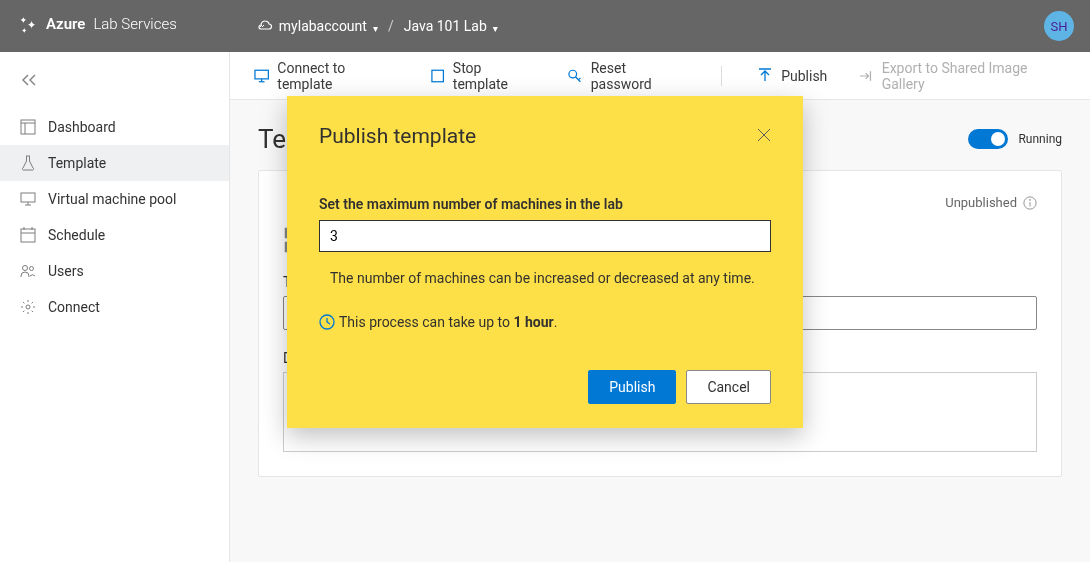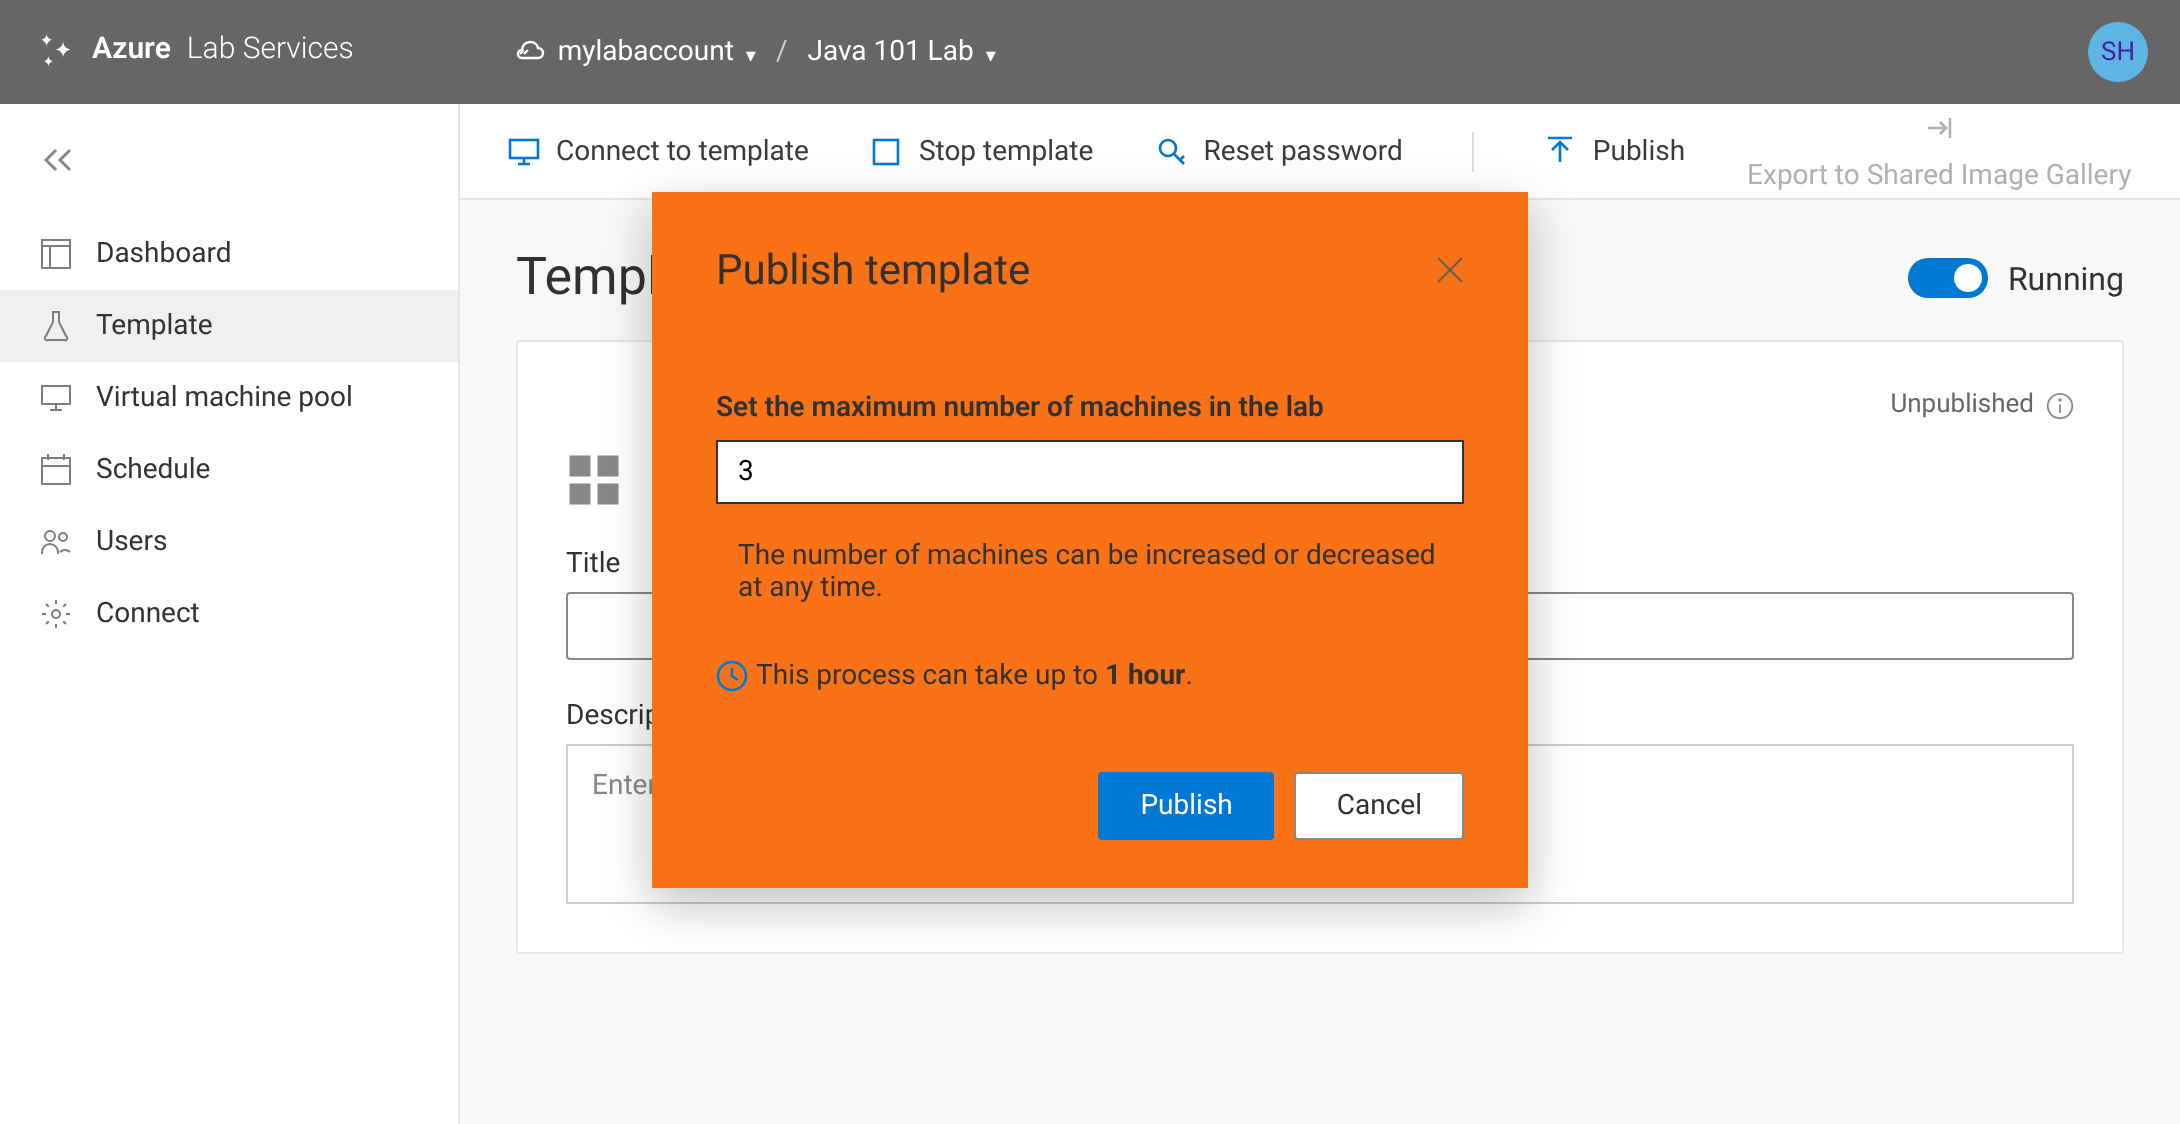--- a/index.html
+++ b/index.html
@@ -26,40 +26,40 @@
     .nav-item { display: flex; align-items: center; gap: 12px; padding: 10px 20px; font-size: 14px; color: #333; cursor: pointer; }
     .nav-item.active { background: #eef0f1; }
     .nav-icon { width: 16px; height: 16px; color: #7d7d7d; flex-shrink: 0; }
 
     
     .content { flex: 1; padding: 0; background: #f8f8f8; overflow: hidden; }
     .toolbar { height: 48px; display: flex; align-items: center; gap: 31px; padding: 0 24px; border-bottom: 1px solid #e6e6e6; background: #fff; font-size: 14px; }
     .tool-btn { display: flex; align-items: center; gap: 8px; color: #3b3b3b; cursor: pointer; }
     .tool-btn .ticon { color: #0078d4; width: 16px; height: 16px; }
     .tool-sep { width: 1px; height: 20px; background: #ddd; margin: 0 4px; }
-    .tool-btn.disabled { color: #b0b0b0; flex-direction: column; }
+    .tool-btn.disabled { color: #b0b0b0; }
     .tool-btn.disabled .ticon { color: #b0b0b0; }
 
     .page-body { padding: 24px 28px; }
     .page-title-row { display: flex; align-items: center; margin-bottom: 16px; }
     .page-title { font-size: 26px; font-weight: 400; color: #323130; }
     .status-right { margin-left: auto; display: flex; align-items: center; gap: 10px; }
     .toggle { width: 40px; height: 20px; background: #0078d4; border-radius: 10px; position: relative; cursor: pointer; }
     .toggle-knob { width: 14px; height: 14px; background: #fff; border-radius: 50%; position: absolute; right: 3px; top: 3px; }
-    .status-label { font-size: 16px; color: #323130; }
+    .status-label { font-size: 12px; color: #323130; }
 
     .card { background: #fff; border: 1px solid #e6e6e6; border-radius: 2px; padding: 24px; }
     .unpub-row { display: flex; justify-content: flex-end; align-items: center; gap: 6px; color: #666; font-size: 13px; margin-bottom: 16px; }
     .field-label { font-size: 14px; color: #323130; margin-bottom: 6px; }
     .text-input { width: 100%; border: 1px solid #8a8886; padding: 8px 10px; font-size: 14px; border-radius: 2px; }
     .desc-box { width: 100%; border: 1px solid #ccc; padding: 12px; font-size: 14px; color: #888; height: 80px; margin-top: 6px; }
 
     
     .modal-overlay { position: absolute; inset: 0; background: transparent; display: flex; align-items: flex-start; justify-content: center; padding-top: 96px; pointer-events: none; }
-    .modal { width: 438px; background: #f97316; box-shadow: 0 8px 24px rgba(0,0,0,0.25); padding: 28px 32px 24px; pointer-events: auto; }
+    .modal { width: 516px; background: #fde047; box-shadow: 0 8px 24px rgba(0,0,0,0.25); padding: 28px 32px 24px; pointer-events: auto; }
     .modal-header { display: flex; align-items: center; margin-bottom: 48px; }
     .modal-title { font-size: 21px; font-weight: 400; color: #323130; }
     .modal-close { margin-left: auto; cursor: pointer; color: #605e5c; font-size: 16px; }
     .modal-label { font-size: 14px; font-weight: 600; color: #323130; margin-bottom: 8px; }
     .modal-input { width: 100%; border: 1px solid #323130; padding: 7px 10px; font-size: 14px; margin-bottom: 18px; }
     .modal-note { font-size: 14px; color: #323130; margin-bottom: 28px; margin-left: 11px; }
     .modal-info-row { display: flex; align-items: center; gap: 4px; font-size: 14px; color: #323130; margin-bottom: 40px; }
     .clock-icon { width: 16px; height: 16px; color: #0078d4; }
     .modal-buttons { display: flex; justify-content: flex-end; gap: 10px; }
     .btn { padding: 8px 20px; font-size: 14px; border-radius: 2px; cursor: pointer; border: 1px solid transparent; }

